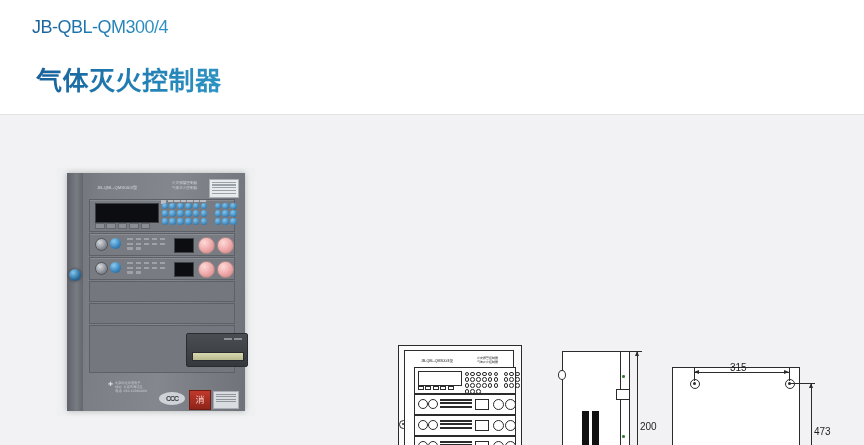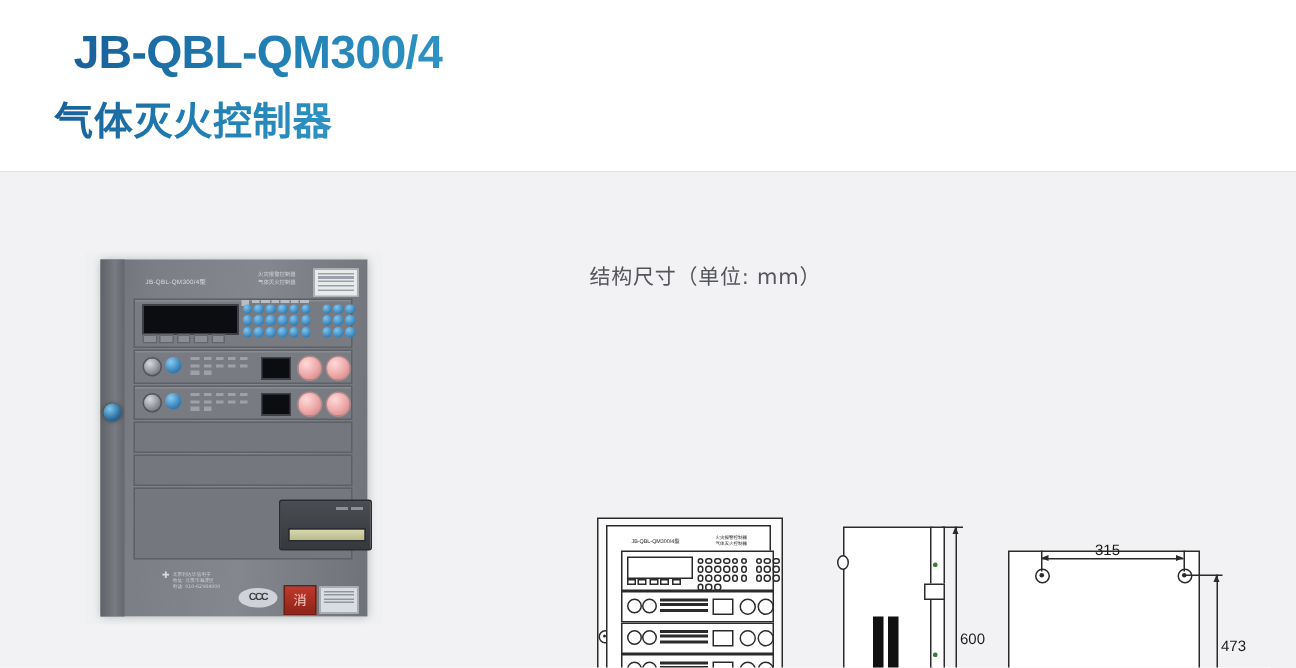--- a/index.html
+++ b/index.html
@@ -11,22 +11,22 @@
     overflow:hidden;
     position:relative;
   }
 
   
   #header{
     position:absolute;left:0;top:0;width:864px;height:115px;
     background:#ffffff;
   }
   #title-model{
-    position:absolute;left:49px;top:17px;
-    font-size:31px;font-weight:bold;letter-spacing:-0.5px;
+    position:absolute;left:32px;top:17px;
+    font-size:18px;font-weight:normal;letter-spacing:-0.5px;
     background:linear-gradient(100deg,#195f98 0%,#1f7bb0 45%,#2e93c4 100%);
     -webkit-background-clip:text;background-clip:text;
     -webkit-text-fill-color:transparent;color:#1d6fa5;
     white-space:nowrap;
   }
   #title-name{
     position:absolute;left:36px;top:60px;
     font-size:26px;font-weight:bold;letter-spacing:0.5px;
     font-family:"DejaVu Sans","Liberation Sans",sans-serif;
     background:linear-gradient(100deg,#195f98 0%,#1f7bb0 45%,#2e93c4 100%);
@@ -399,21 +399,20 @@
       <div class="fire-badge">消</div>
       <div class="sn-label">
         <i></i>
           <i></i>
           <i></i>
           <i></i>
       </div>
     </div>
   </div>
 
-  <div id="draw-title">结构尺寸（单位: mm）</div>
 
   <div class="dwg" id="dwg-front">
     <div class="fv-outer"></div>
     <div class="fv-hinge"></div>
     <div class="fv-inner">
       <div class="fv-label">JB-QBL-QM300/4型</div>
       <div class="fv-label-cn">
         <div>火灾报警控制器</div>
         <div>气体灭火控制器</div>
       </div>
@@ -513,21 +512,21 @@
     <div class="sv-hinge" style="top:25px;"></div>
 
     <div class="sv-clip" style="top:44px;"></div>
 
     <div class="sv-dot" style="top:30px;"></div>
     <div class="sv-dot" style="top:90px;"></div>
 
     <div class="htick" style="left:72px;top:6px;width:14px;"></div>
 
     <div class="varrow" style="left:81px;top:6px;height:152px;"></div>
-    <div class="dtext" style="left:84px;top:76px;">600</div>
+    <div class="dtext" style="left:84px;top:76px;">200</div>
 
   </div>
 
   <div class="dwg" id="dwg-rear">
     <div class="rv-box"></div>
 
     <div class="rv-hole" style="left:22px;top:28px;"></div>
     <div class="rv-hole" style="left:117px;top:28px;"></div>
 
     <div class="tick" style="left:26px;top:16px;height:14px;"></div>

